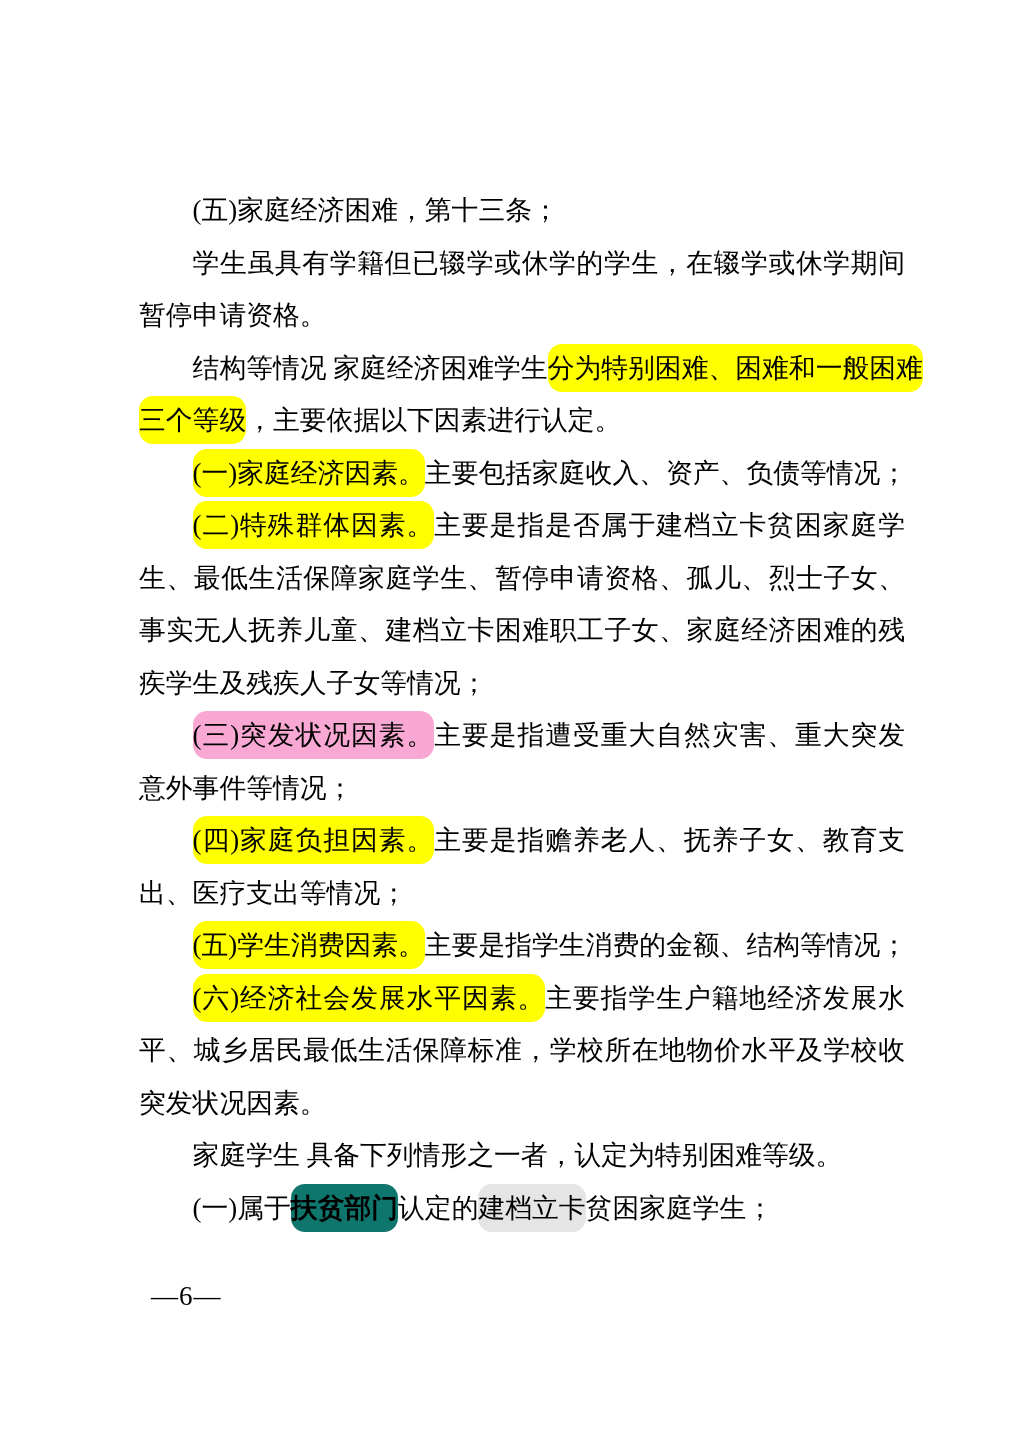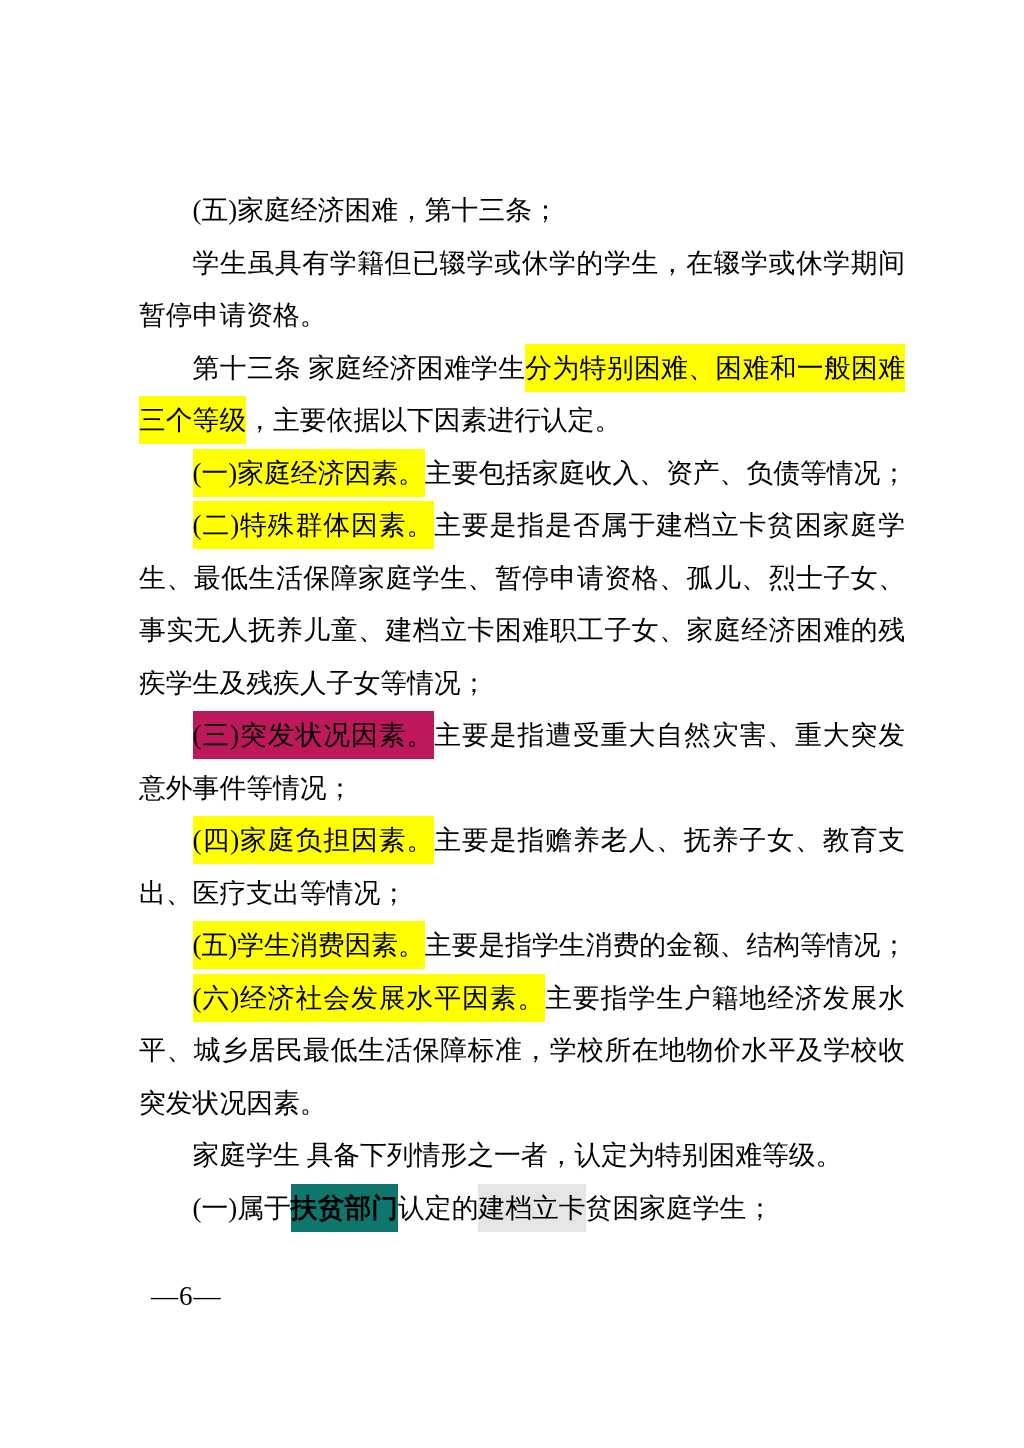--- a/index.html
+++ b/index.html
@@ -33,46 +33,47 @@
   }
   .line.indent {
     padding-left: 2em;
   }
   .seg {
     color: #000000;
   }
   .hl {
     padding-top: 9px;
     padding-bottom: 9px;
+    border-radius: 14px;
   }
   .page-number {
     position: absolute;
     left: 151px;
     top: 1276px;
     font-size: 27px;
     line-height: 40px;
     letter-spacing: 1px;
     color: #000000;
   }
 </style>
 </head>
 <body>
 
 <div class="doc-body" id="doc-body">
     <div class="line indent"><span class="seg">(五)家庭经济困难，第十三条；</span></div>
     <div class="line indent j"><span class="seg">学生虽具有学籍但已辍学或休学的学生，在辍学或休学期间</span></div>
     <div class="line"><span class="seg">暂停申请资格。</span></div>
-    <div class="line indent j"><span class="seg">第十三条 家庭经济困难学生</span><span class="seg hl" style="background-color: rgb(255, 255, 0);">分为特别困难、困难和一般困难</span></div>
+    <div class="line indent j"><span class="seg">结构等情况 家庭经济困难学生</span><span class="seg hl" style="background-color: rgb(255, 255, 0);">分为特别困难、困难和一般困难</span></div>
     <div class="line"><span class="seg hl" style="background-color: rgb(255, 255, 0);">三个等级</span><span class="seg">，主要依据以下因素进行认定。</span></div>
     <div class="line indent j"><span class="seg hl" style="background-color: rgb(255, 255, 0);">(一)家庭经济因素。</span><span class="seg">主要包括家庭收入、资产、负债等情况；</span></div>
     <div class="line indent j"><span class="seg hl" style="background-color: rgb(255, 255, 0);">(二)特殊群体因素。</span><span class="seg">主要是指是否属于建档立卡贫困家庭学</span></div>
     <div class="line j"><span class="seg">生、最低生活保障家庭学生、暂停申请资格、孤儿、烈士子女、</span></div>
     <div class="line j"><span class="seg">事实无人抚养儿童、建档立卡困难职工子女、家庭经济困难的残</span></div>
     <div class="line"><span class="seg">疾学生及残疾人子女等情况；</span></div>
-    <div class="line indent j"><span class="seg hl" style="background-color: #be185d;">(三)突发状况因素。</span><span class="seg">主要是指遭受重大自然灾害、重大突发</span></div>
+    <div class="line indent j"><span class="seg hl" style="background-color: #f9a8d4;">(三)突发状况因素。</span><span class="seg">主要是指遭受重大自然灾害、重大突发</span></div>
     <div class="line"><span class="seg">意外事件等情况；</span></div>
     <div class="line indent j"><span class="seg hl" style="background-color: rgb(255, 255, 0); font-family: Liberation Serif, serif;">(四)家庭负担因素。</span><span class="seg">主要是指赡养老人、抚养子女、教育支</span></div>
     <div class="line"><span class="seg">出、医疗支出等情况；</span></div>
     <div class="line indent j"><span class="seg hl" style="background-color: rgb(255, 255, 0);">(五)学生消费因素。</span><span class="seg">主要是指学生消费的金额、结构等情况；</span></div>
     <div class="line indent j"><span class="seg hl" style="background-color: rgb(255, 255, 0);">(六)经济社会发展水平因素。</span><span class="seg">主要指学生户籍地经济发展水</span></div>
     <div class="line j"><span class="seg">平、城乡居民最低生活保障标准，学校所在地物价水平及学校收</span></div>
     <div class="line"><span class="seg">突发状况因素。</span></div>
     <div class="line indent"><span class="seg">家庭学生 具备下列情形之一者，认定为特别困难等级。</span></div>
     <div class="line indent"><span class="seg">(一)属于</span><span class="seg hl" style="background-color: #0f766e; font-weight: bold;">扶贫部门</span><span class="seg">认定的</span><span class="seg hl" style="background-color: #e5e5e5;">建档立卡</span><span class="seg">贫困家庭学生；</span></div>
   </div>

